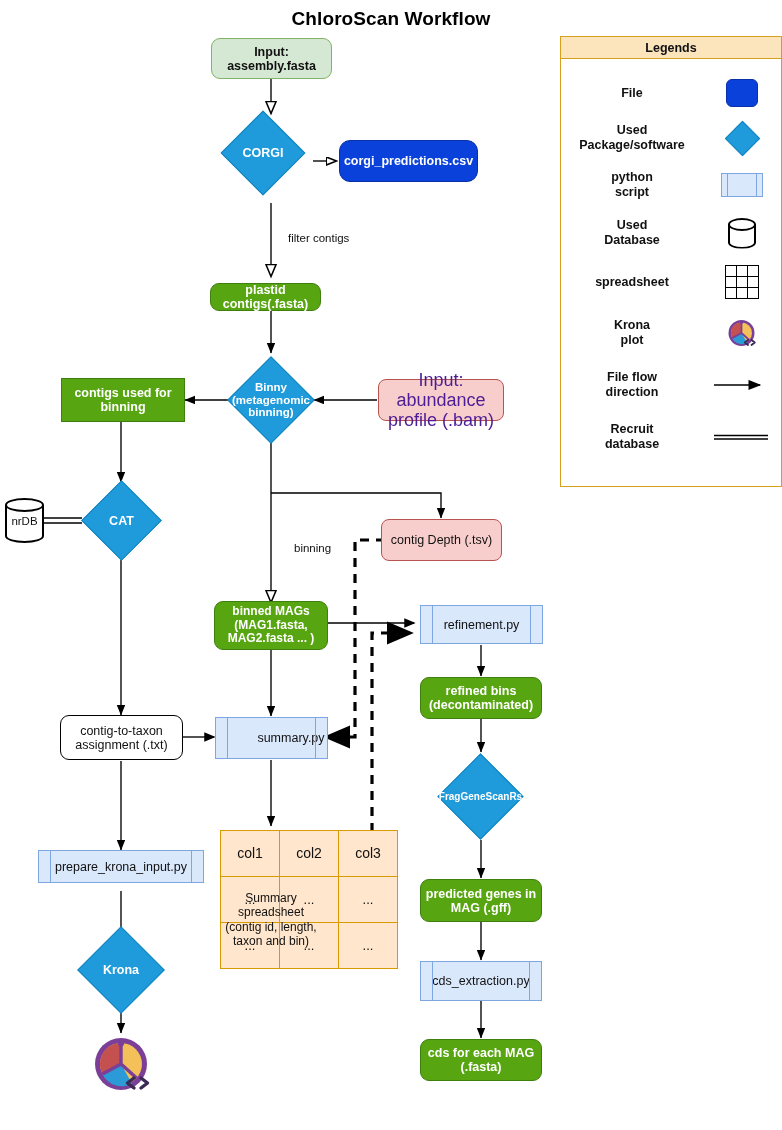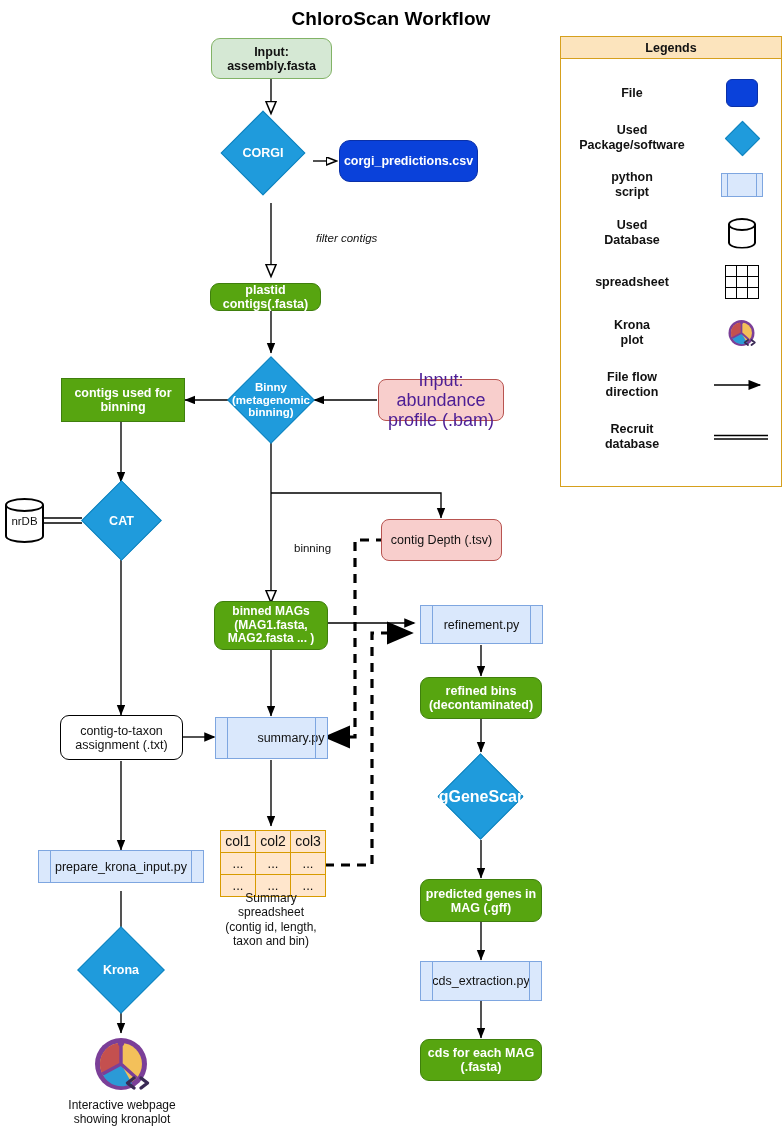--- a/index.html
+++ b/index.html
@@ -76,21 +76,21 @@
 
   
   .elabel{position:absolute;font-size:11.5px;color:#111;white-space:nowrap;}
 
   
   .caption{position:absolute;font-size:12px;color:#111;text-align:center;line-height:1.2;}
 
   
   #sheet{position:absolute;border-collapse:collapse;}
   #sheet td{border:1.3px solid #d79b00;background:#ffe6cc;color:#111;
-    font-size:13px;text-align:center;padding:0;height:21px;width:34px;line-height:21px;}
+    font-size:13px;text-align:center;padding:12px;height:21px;width:34px;line-height:21px;}
   #sheet td.hdr{font-size:14px;}
 
   
   .cyl{position:absolute;}
   .cyl .body{position:absolute;left:0;top:7px;width:100%;height:calc(100% - 14px);
     background:#fff;border-left:2px solid #000;border-right:2px solid #000;box-sizing:border-box;}
   .cyl .top{position:absolute;left:0;top:0;width:100%;height:14px;background:#fff;
     border:2px solid #000;border-radius:50%;box-sizing:border-box;}
   .cyl .bot{position:absolute;left:0;bottom:0;width:100%;height:14px;background:#fff;
     border:2px solid #000;border-radius:50%;box-sizing:border-box;clip-path:inset(50% 0 0 0);}
@@ -207,21 +207,21 @@
 
   <div class="diamond" style="left:233px;top:123px;width:60px;height:60px;">
     <div class="dshape"></div>
     <div class="dlabel" style="white-space:pre-line">CORGI</div>
   </div>
 
   <div class="node n-file" style="left:339px;top:140px;width:139px;height:42px;border-radius:11px;">
     <span style="white-space:pre-line">corgi_predictions.csv</span>
   </div>
 
-  <div class="elabel" style="left:316px;top:232px;font-style:italic;">filter contigs</div>
+  <div class="elabel" style="left:288px;top:232px;">filter contigs</div>
 
   <div class="node n-green" style="left:210px;top:283px;width:111px;height:28px;">
     <span style="white-space:pre-line">plastid contigs(.fasta)</span>
   </div>
 
   <div class="diamond" style="left:240px;top:369px;width:62px;height:62px;">
     <div class="dshape"></div>
     <div class="dlabel" style="white-space:pre-line;font-size:11.5px">Binny
 (metagenomic
 binning)</div>
@@ -265,21 +265,21 @@
     <span>refinement.py</span>
   </div>
 
   <div class="node n-green" style="left:420px;top:677px;width:122px;height:42px;">
     <span style="white-space:pre-line">refined bins
 (decontaminated)</span>
   </div>
 
   <div class="diamond" style="left:450px;top:766px;width:61px;height:61px;">
     <div class="dshape"></div>
-    <div class="dlabel" style="left:-28px;right:-28px;font-size:16px">FragGeneScanRs</div>
+    <div class="dlabel" style="left:-28px;right:-28px;font-size:10px">FragGeneScanRs</div>
   </div>
 
   <div class="node n-green" style="left:420px;top:879px;width:122px;height:43px;">
     <span style="white-space:pre-line">predicted genes in
 MAG (.gff)</span>
   </div>
 
   <div class="n-py" style="left:420px;top:961px;width:122px;height:40px;">
     <span>cds_extraction.py</span>
   </div>
@@ -311,22 +311,20 @@
     <circle cx="29" cy="30" r="26" fill="#7b3f98"></circle>
     <circle cx="29" cy="30" r="21" fill="#f3c05a"></circle>
     <path d="M29,30 L29,9 A21,21 0 0,0 10.5,40 Z" fill="#c4504f"></path>
     <path d="M29,30 L10.5,40 A21,21 0 0,0 40,49.5 Z" fill="#2b9ad6"></path>
     <path d="M29,30 L29,9 M29,30 L10.5,40 M29,30 L44.5,44" stroke="#7b3f98" stroke-width="3.4" fill="none"></path>
     <circle cx="29" cy="9" r="3.2" fill="#7b3f98"></circle>
     <path d="M42,44 l-6.5,5 l6.5,5" stroke="#3a2a55" stroke-width="3.4" fill="none" stroke-linecap="round" stroke-linejoin="round"></path>
     <path d="M49,44 l6.5,5 l-6.5,5" stroke="#3a2a55" stroke-width="3.4" fill="none" stroke-linecap="round" stroke-linejoin="round"></path>
   </svg>
 
-  <div class="caption" style="left: 41px; top: 1098px; width: 162px; white-space: pre-line;" style2="">Interactive webpage
-showing kronaplot</div>
 
   <table id="sheet" style="left:220px;top:830px;">
     <tbody>
         <tr>
       <td class="hdr">col1</td>
       <td class="hdr">col2</td>
       <td class="hdr">col3</td>
     </tr>
     <tr>
       <td>...</td>

